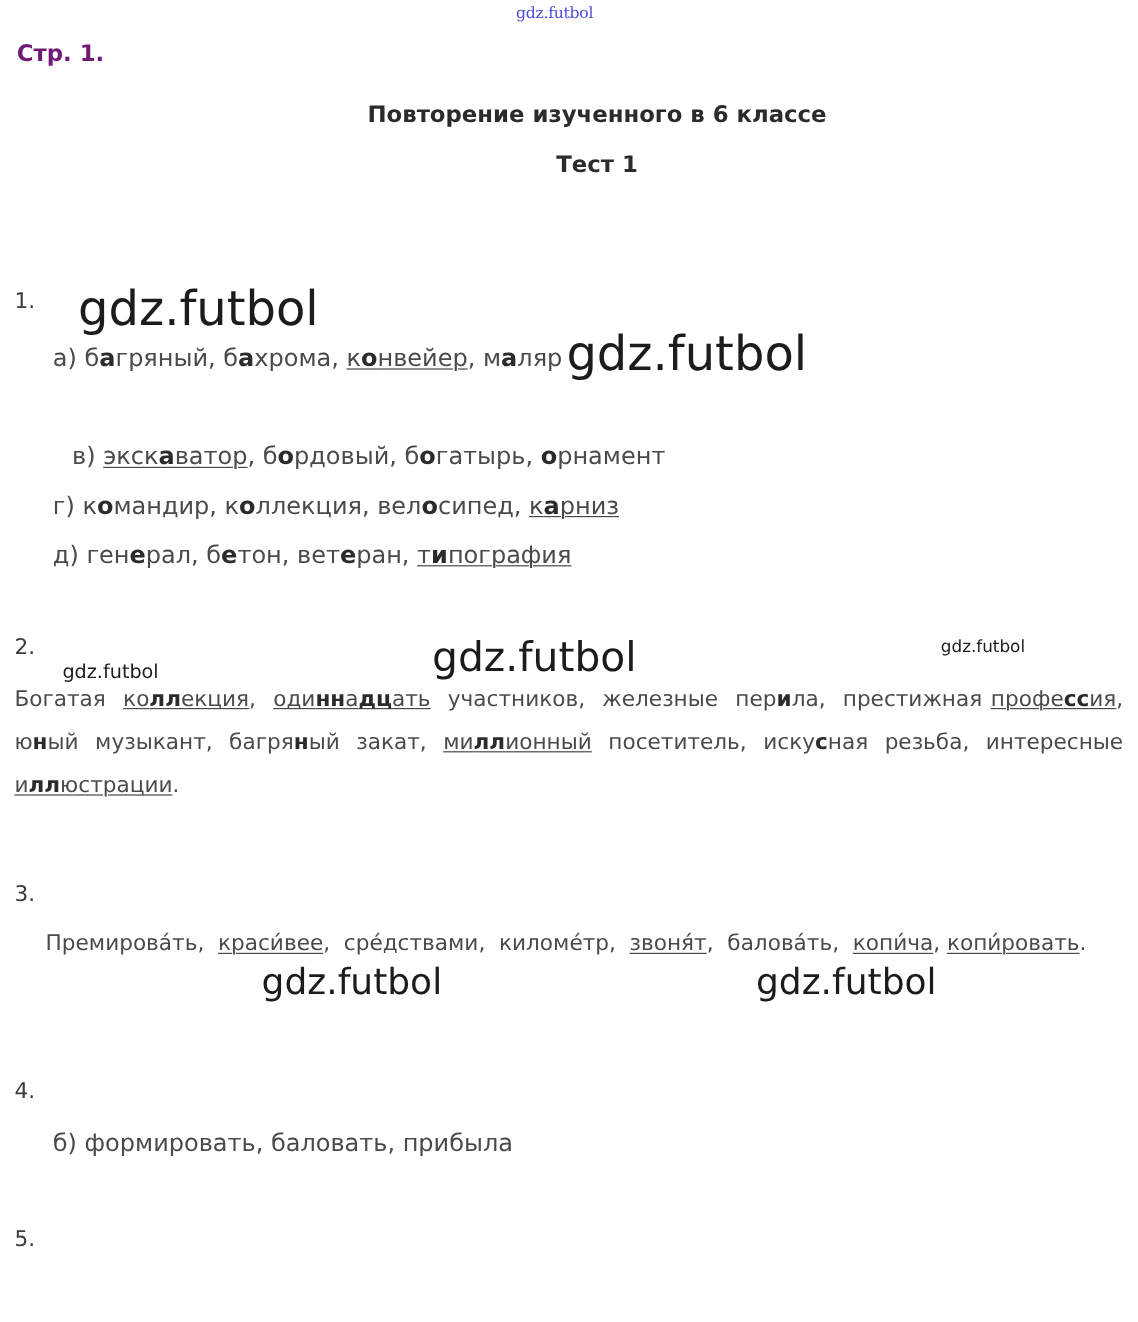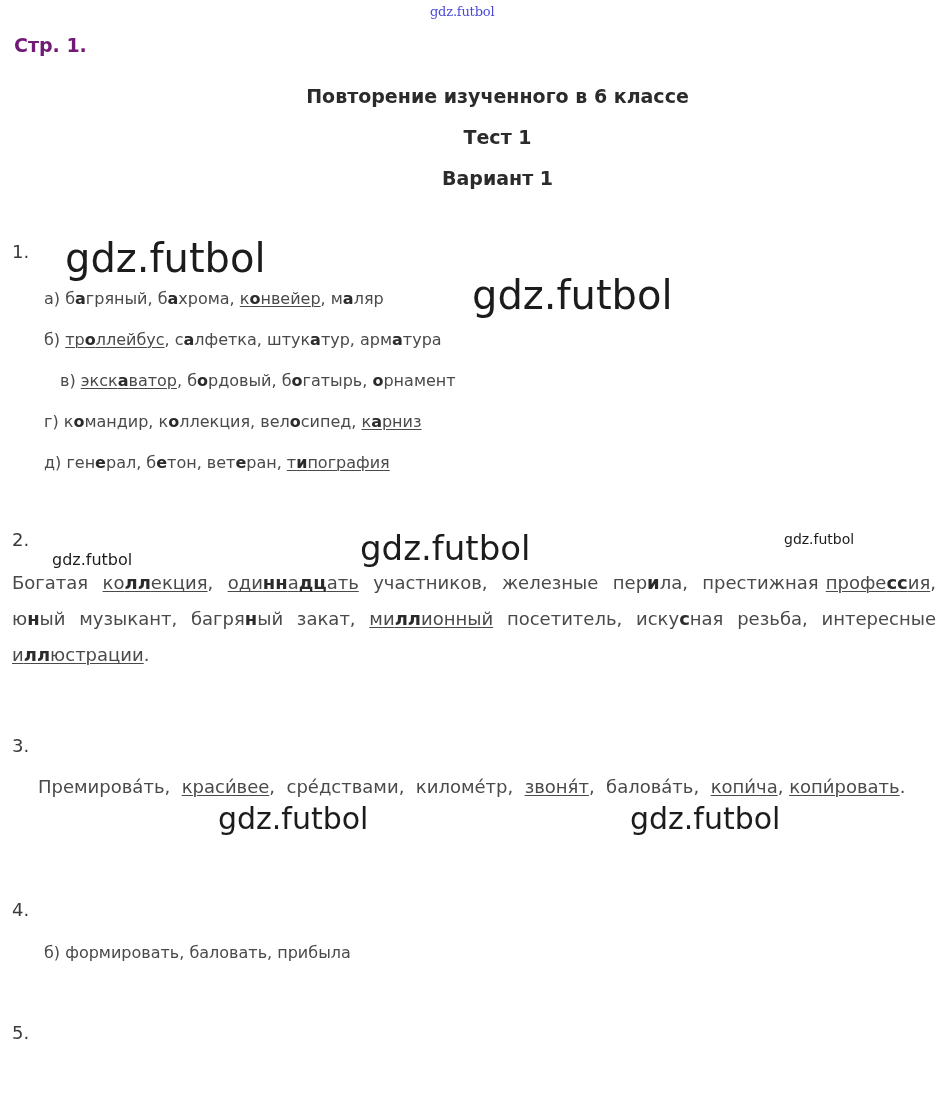--- a/index.html
+++ b/index.html
@@ -53,21 +53,21 @@
     padding-left: 47px;
   }
   .qnum {
     position: absolute;
     left: 12px;
     font-size: 18px;
     color: #3a3a3a;
   }
   .ans {
     position: absolute;
-    font-size: 16px;
+    font-size: 20px;
     color: #4a4a4a;
     line-height: 25px;
   }
   .u { text-decoration: underline; text-decoration-thickness: 1px; text-underline-offset: 2px; }
   .b { font-weight: bold; color: #2b2b2b; }
 
   
   .wm {
     position: absolute;
     font-family: "DejaVu Sans", sans-serif;
@@ -107,32 +107,28 @@
 
 <div class="page">
 
   <div class="wm-top">gdz.futbol</div>
 
   <div class="page-label">Стр. 1.</div>
 
   <div class="title-block">
     <div class="title-line">Повторение изученного в 6 классе</div>
     <div class="title-line">Тест 1</div>
-    <div class="title-line">Вариант 1</div>
   </div>
 
   <div class="qnum" style="top:241px;">1.</div>
 
   <div class="ans" style="left:44px; top:286px;">
     <span>а) </span><span>б<span class="b">а</span>гряный, б<span class="b">а</span>хрома, <span class="u">к<span class="b">о</span>нвейер</span>, м<span class="b">а</span>ляр</span>
   </div>
 
-  <div class="ans" style="left:44px; top:327px;">
-    <span>б) </span><span><span class="u">тр<span class="b">о</span>ллейбус</span>, с<span class="b">а</span>лфетка, штук<span class="b">а</span>тур, арм<span class="b">а</span>тура</span>
-  </div>
 
   <div class="ans" style="left:60px; top:368px;">
     <span>в) </span><span><span class="u">экск<span class="b">а</span>ватор</span>, б<span class="b">о</span>рдовый, б<span class="b">о</span>гатырь, <span class="b">о</span>рнамент</span>
   </div>
 
   <div class="ans" style="left:44px; top:409px;">
     <span>г) </span><span>к<span class="b">о</span>мандир, к<span class="b">о</span>ллекция, вел<span class="b">о</span>сипед, <span class="u">к<span class="b">а</span>рниз</span></span>
   </div>
 
   <div class="ans" style="left:44px; top:450px;">

